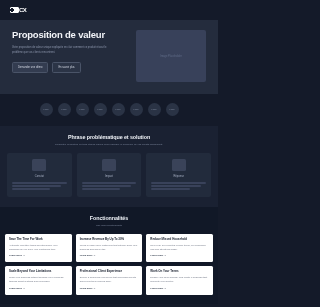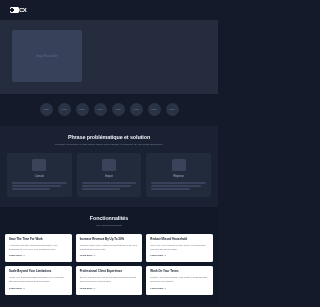--- a/index.html
+++ b/index.html
@@ -130,20 +130,28 @@
 <div class="page">
 
   <div class="nav">
     <div class="logo">
       <span class="logo-mark"></span>
       <span>CX</span>
     </div>
   </div>
 
   <div class="hero">
+    <div class="hero-left">
+      <div class="hero-title">Proposition de valeur</div>
+      <div class="hero-sub">Votre proposition de valeur unique expliquée en clair comment ce produit résout le problème que vos clients rencontrent.</div>
+      <div class="hero-btns">
+        <div class="btn">Demander une démo</div>
+        <div class="btn secondary">En savoir plus</div>
+      </div>
+    </div>
     <div class="hero-media">
       <span>Image Placeholder</span>
     </div>
   </div>
 
   <div class="logos">
     <div class="logo-circle">Logo</div>
     <div class="logo-circle">Logo</div>
     <div class="logo-circle">Logo</div>
     <div class="logo-circle">Logo</div>

